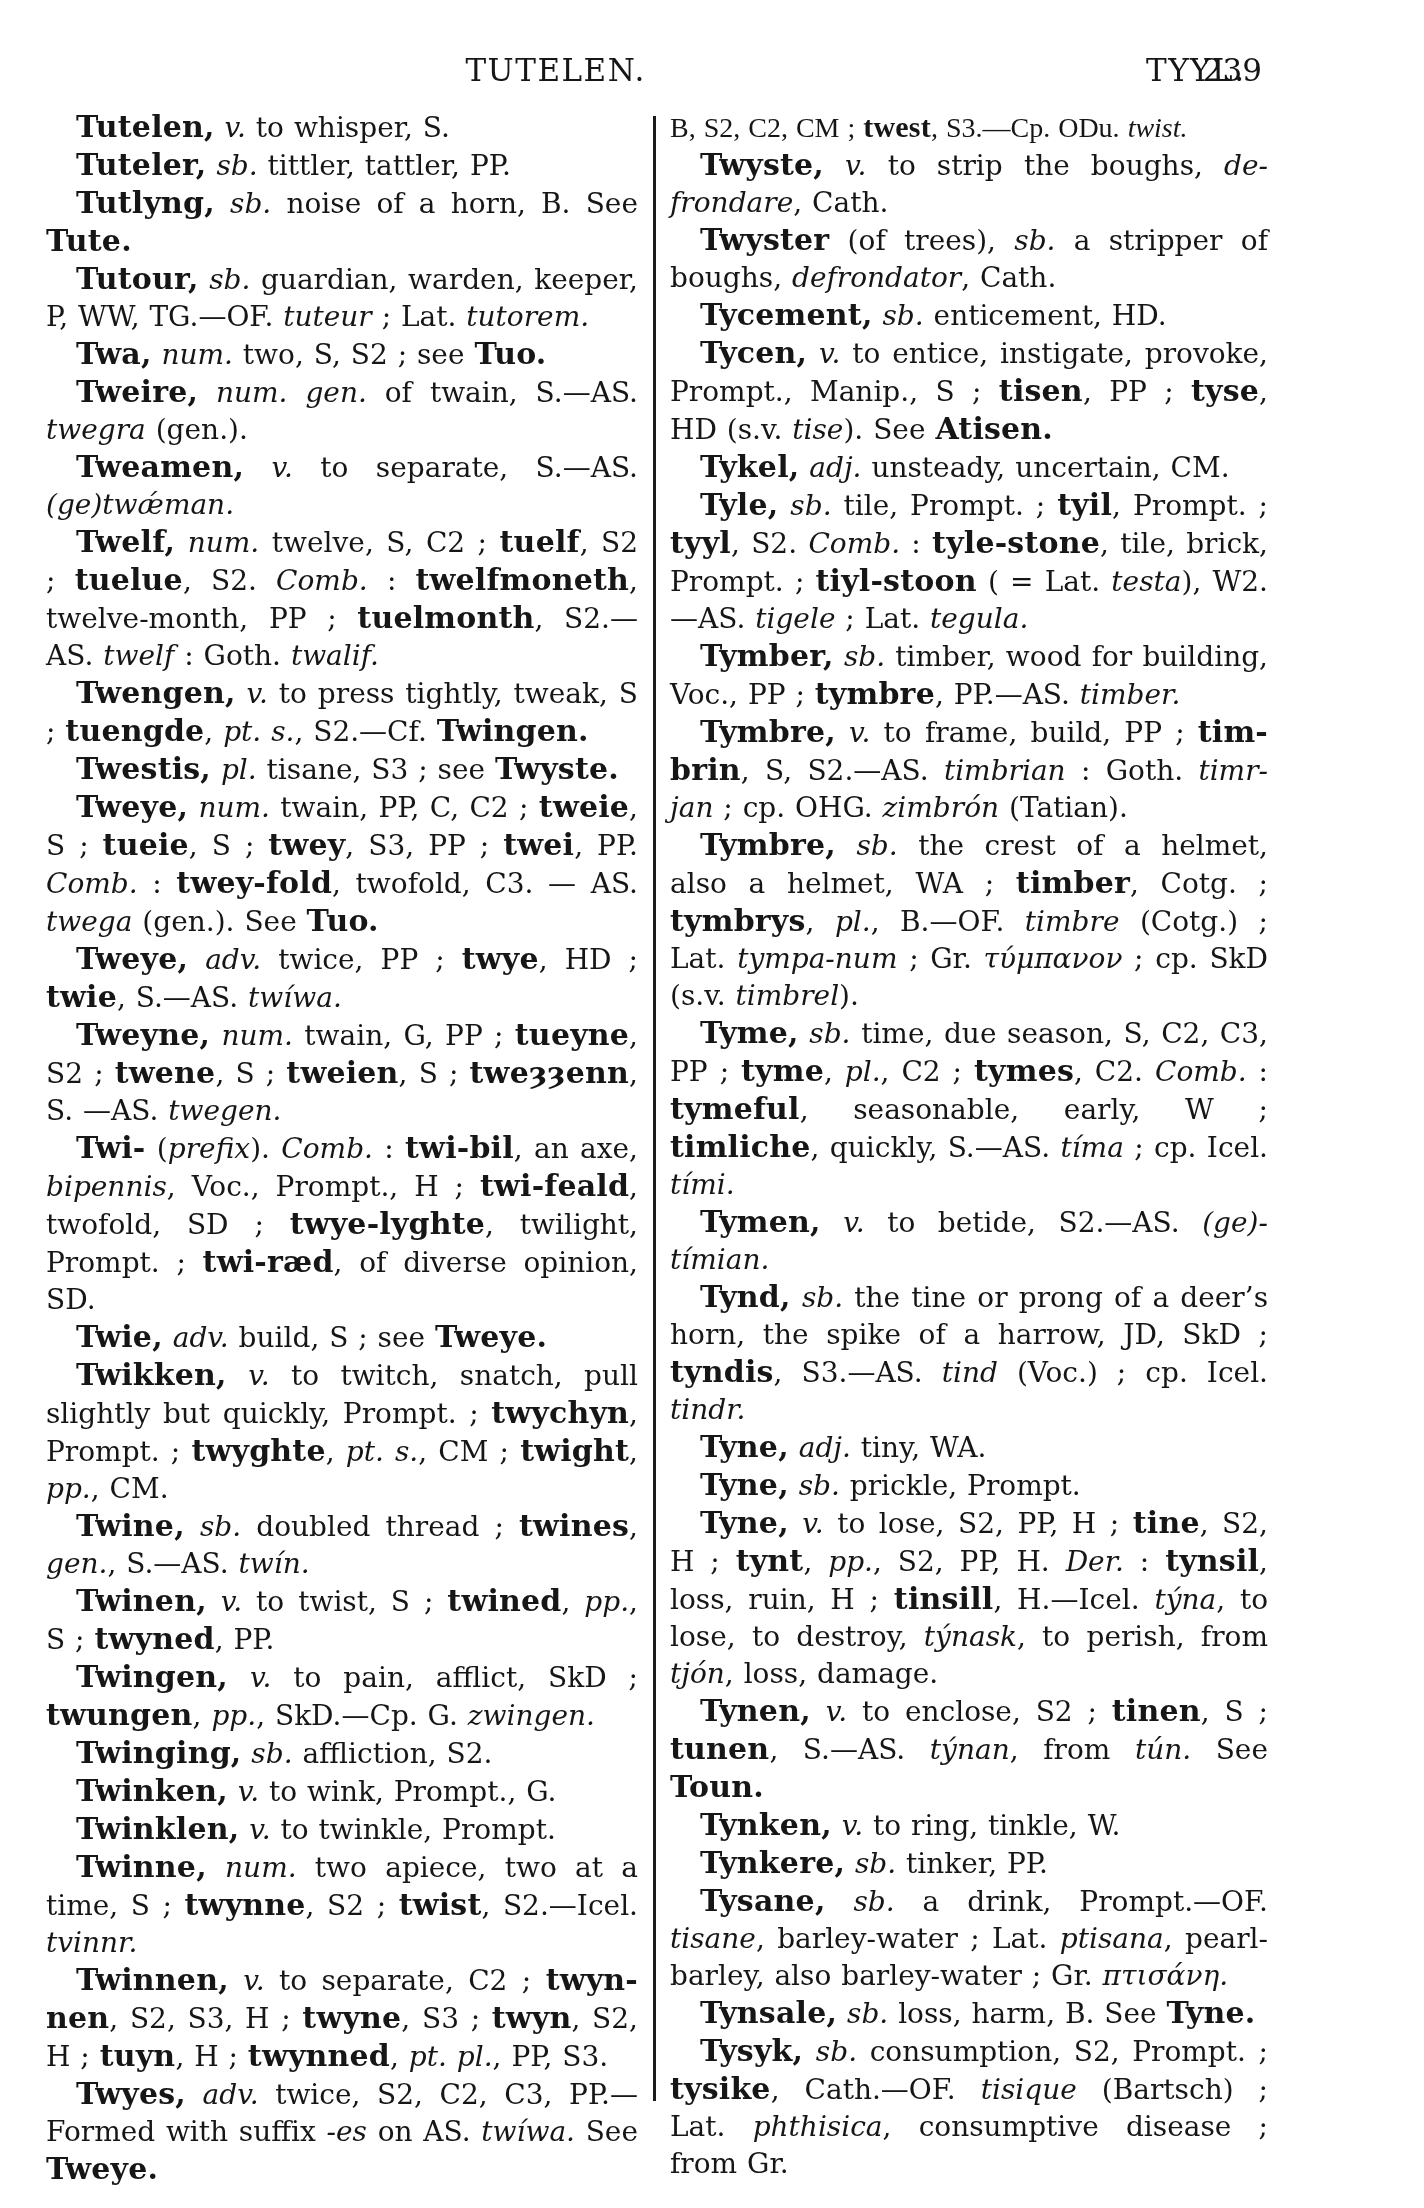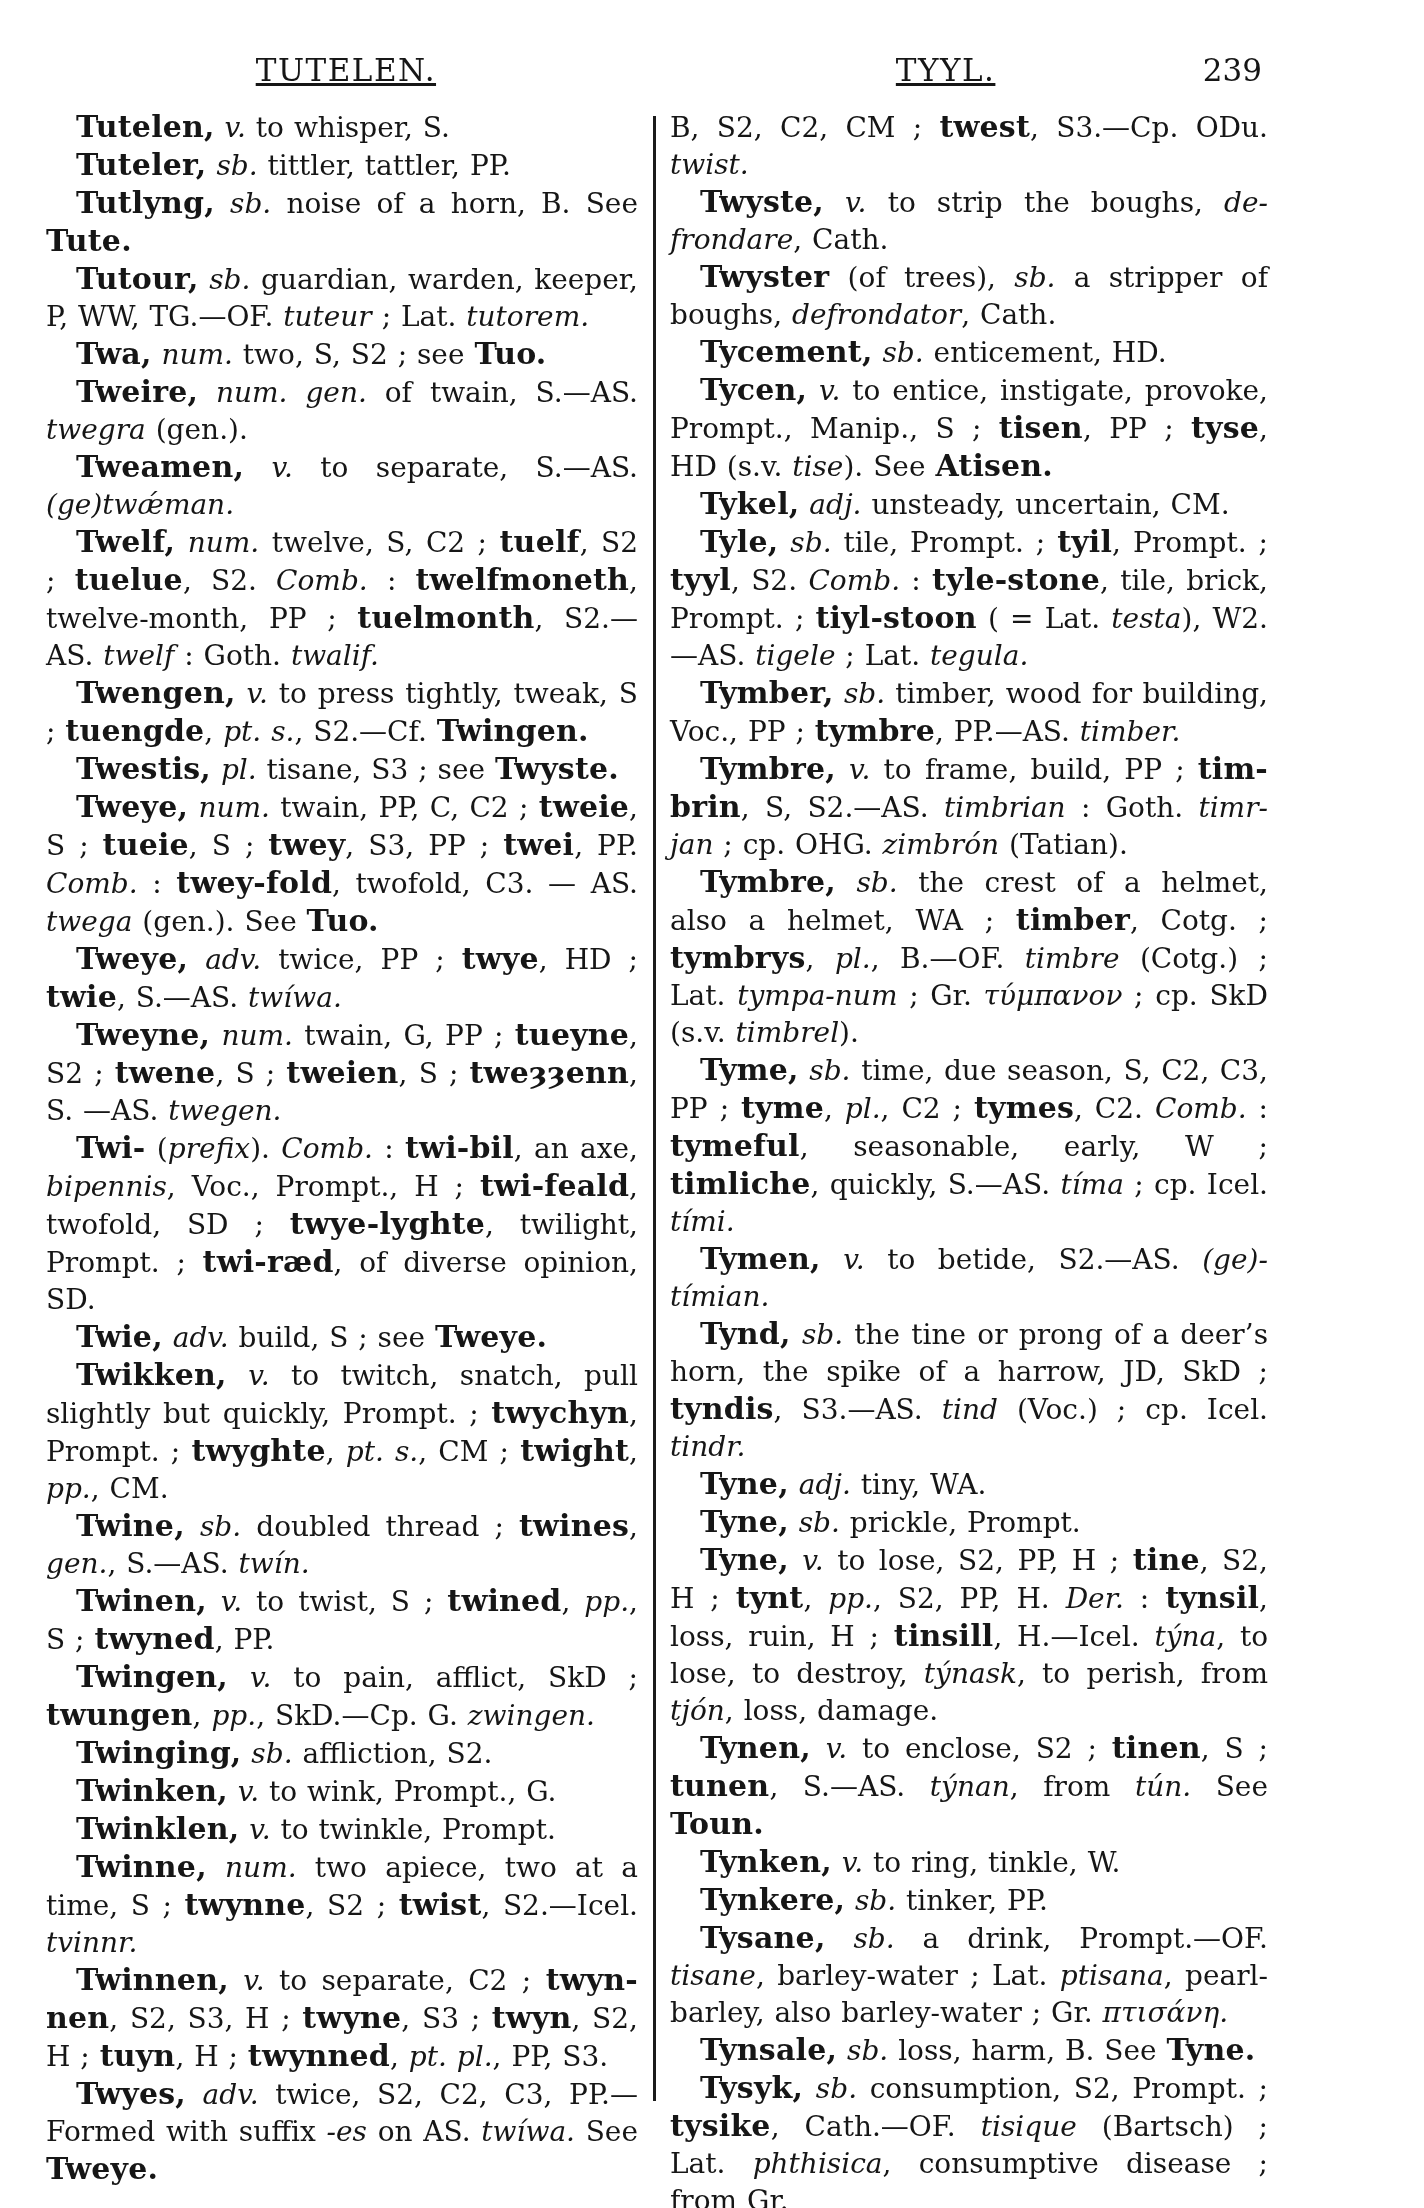--- a/index.html
+++ b/index.html
@@ -19,23 +19,22 @@
   .running-head {
     position: relative;
     margin-top: 52px;
     height: 40px;
     font-size: 31px;
     letter-spacing: 1.5px;
   }
   .running-head .head-half {
     display: inline-block;
     width: 49%;
-    text-align: center;
+    text-align: right;
     vertical-align: top;
-    text-decoration: underline;
   }
   .running-head .page-num {
     position: absolute;
     right: 8px; top: 0;
     letter-spacing: 0;
   }
   .columns {
     display: flex;
     margin-top: 16px;
     align-items: flex-start;
@@ -50,21 +49,21 @@
     flex: none;
   }
   p.entry {
     margin: 0;
     font-size: 28px;
     line-height: 37px;
     text-align: justify;
     text-indent: 30px;
     word-spacing: 1px;
   }
-  p.entry.no-indent { text-indent: 0; }
+  p.entry.no-indent { text-indent: 0; font-family: Liberation Serif, serif; }
   .hw { font-weight: bold; font-size: 30px; letter-spacing: 0.2px; }
   .it { font-style: italic; }
   .rm { }
 </style>
 </head>
 <body>
 
 <div class="page">
   <div class="running-head">
     <span class="head-half">TUTELEN.</span><span class="head-half">TYYL.</span>

